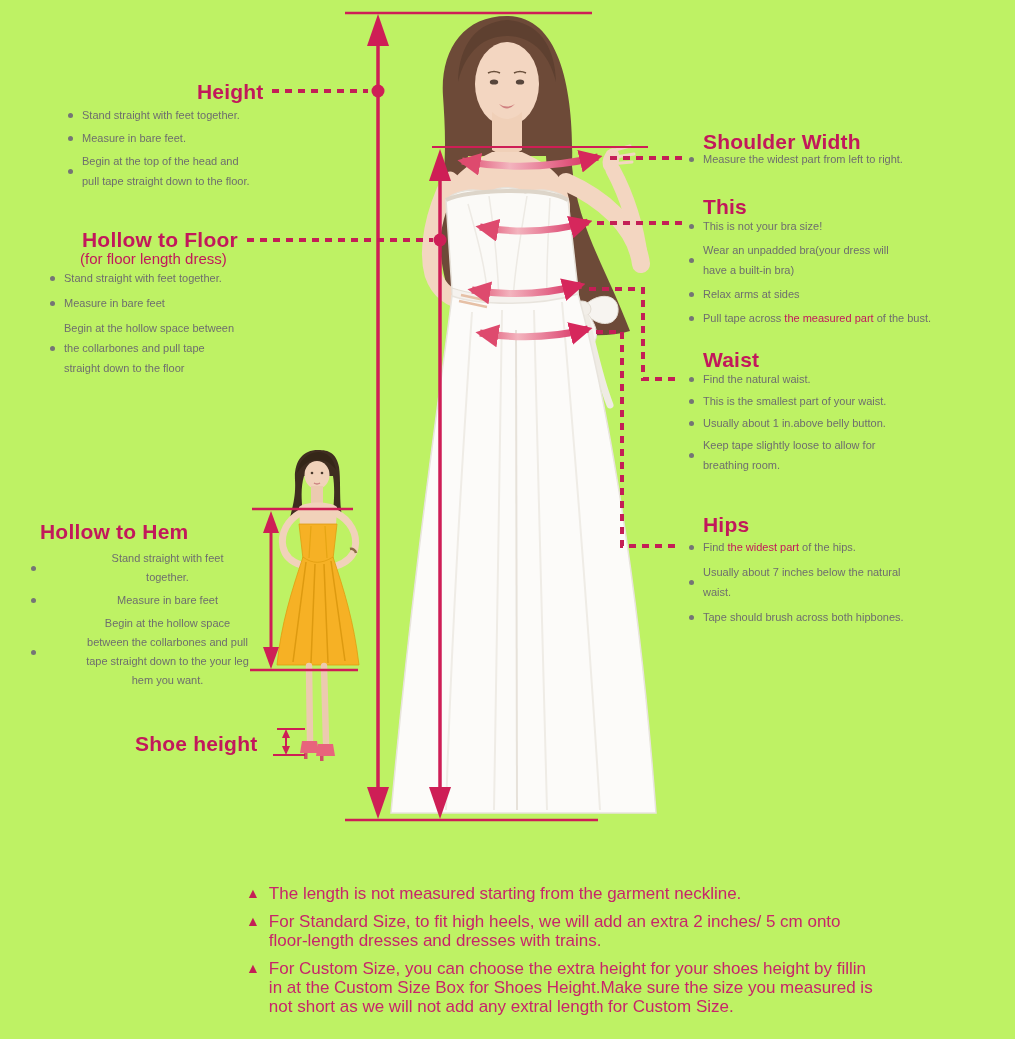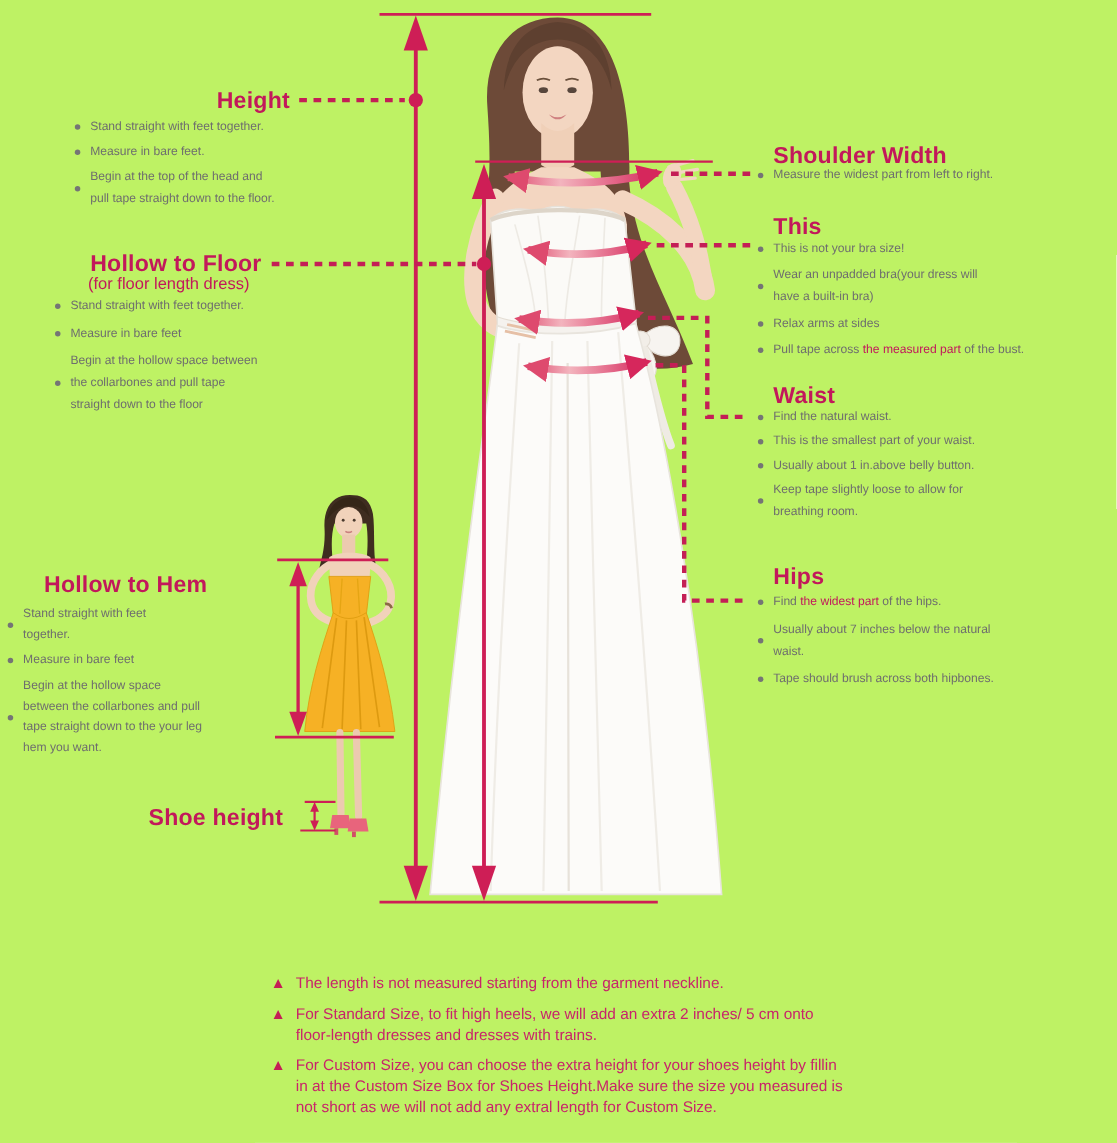--- a/index.html
+++ b/index.html
@@ -32,21 +32,21 @@
   .m2 li { margin-bottom:2px; }
   #notes {
     position:absolute; z-index:2; left:246px; top:884px; width:640px;
     display:flex; flex-direction:column; gap:9px;
   }
   .note { display:flex; align-items:flex-start; }
   .note .tri {
     color:#C41E56; font-size:14px; line-height:19px; margin-right:9px; flex:none;
   }
   .note .ntext {
-    color:#C8246A; font-size:14px; line-height:19px; white-space:pre-line;
+    color:#C8246A; font-size:17px; line-height:19px; white-space:pre-line;
   }
 </style>
 </head>
 <body>
 
 <div class="canvas">
 
   <svg class="layer-svg" width="1015" height="1039" viewBox="0 0 1015 1039">
     <defs>
       <linearGradient id="ribbonG" x1="0" y1="0" x2="1" y2="0">
@@ -194,21 +194,21 @@
         <span class="t">Measure in bare feet</span>
       </li>
     <li>
         <span class="t">Begin at the hollow space between
 the collarbones and pull tape
 straight down to the floor</span>
       </li>
   </ul>
 
   <div class="sec-title" style="left:40px; top:520px;">Hollow to Hem</div>
-  <ul class="blist lh19" style="left:4px; top:549px; width:262px;">
+  <ul class="blist lh19" style="left:28px; top:549px; width:262px;text-align:center;">
     <li>
         <span class="t">Stand straight with feet
 together.</span>
       </li>
     <li>
         <span class="t">Measure in bare feet</span>
       </li>
     <li>
         <span class="t">Begin at the hollow space
 between the collarbones and pull

